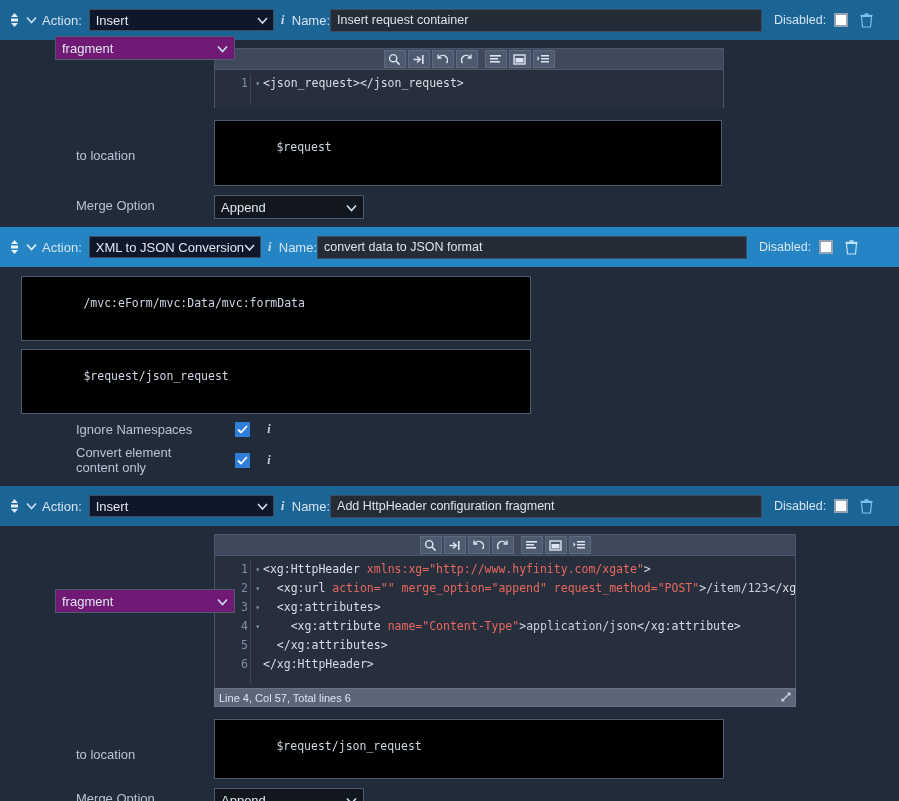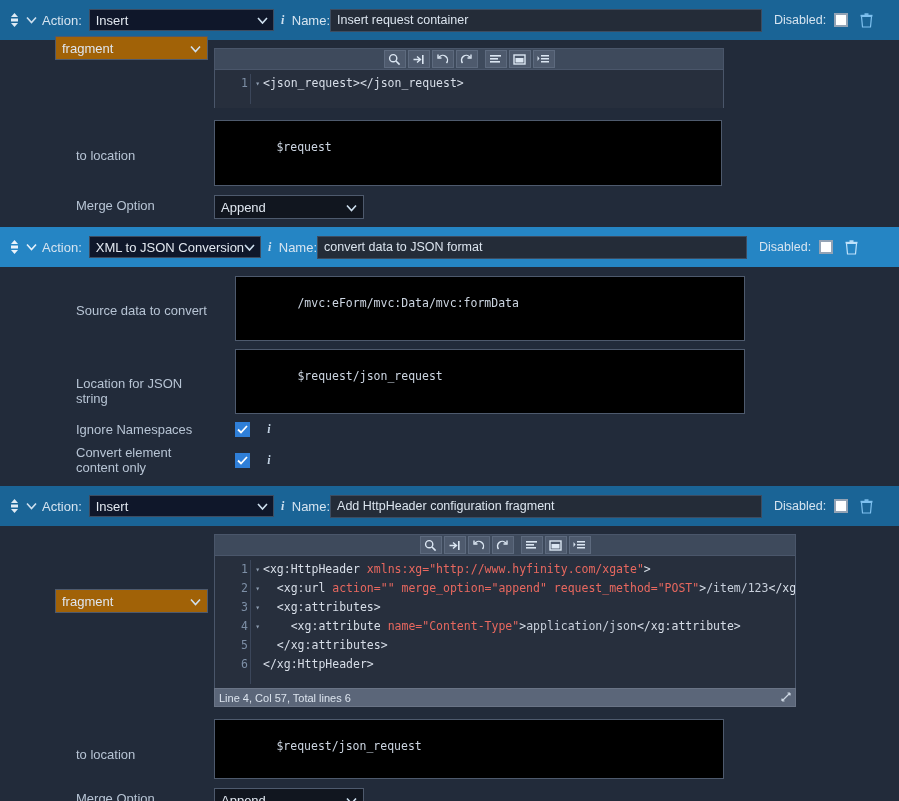--- a/index.html
+++ b/index.html
@@ -157,21 +157,21 @@
   .select-box {
     background: #11161f;
     border: 1px solid #4e5a6d;
     color: #dfe6ef;
     font-size: 13px;
     height: 24px;
     width: 150px;
     padding: 0 6px;
     display: flex; align-items: center; justify-content: space-between;
   }
-  .select-box.fragment { width: 153px; background: #a16207; }
+  .select-box.fragment { width: 180px; background: #701a75; }
 
   .chk-blue {
     width: 15px; height: 15px;
     background: #2f7fd8;
     border: 1px solid #2f7fd8;
     display: flex; align-items: center; justify-content: center;
   }
   .chk-blue svg { display: block; }
 </style>
 </head>
@@ -350,32 +350,30 @@
           <path d="M1.5 3.5 h10 l-1 10.5 h-8 Z" fill="none" stroke="#bfe2fb" stroke-width="1.2"></path>
           <rect x="0.5" y="1.8" width="12" height="1.6" fill="#bfe2fb"></rect>
           <rect x="4.5" y="0.3" width="4" height="1.6" fill="#bfe2fb"></rect>
         </svg>
     </span>
   </div>
 
   <div class="panel-body">
     <div style="height:9px"></div>
     <div class="row">
-      <div class="lbl" style="padding-top:27px">Source data to convert</div>
       <div class="ta" style="width:510px;height:65px;margin-left:21px">
         <span>/mvc:eForm/mvc:Data/mvc:formData</span>
         <span class="grip-corner">
           
         </span>
       </div>
     </div>
 
     <div style="height:8px"></div>
     <div class="row">
-      <div class="lbl" style="padding-top:27px">Location for JSON string</div>
       <div class="ta" style="width:510px;height:65px;margin-left:21px">
         <span>$request/json_request</span>
         <span class="grip-corner">
           
         </span>
       </div>
     </div>
 
     <div style="height:8px"></div>
     <div class="row" style="align-items:center">

